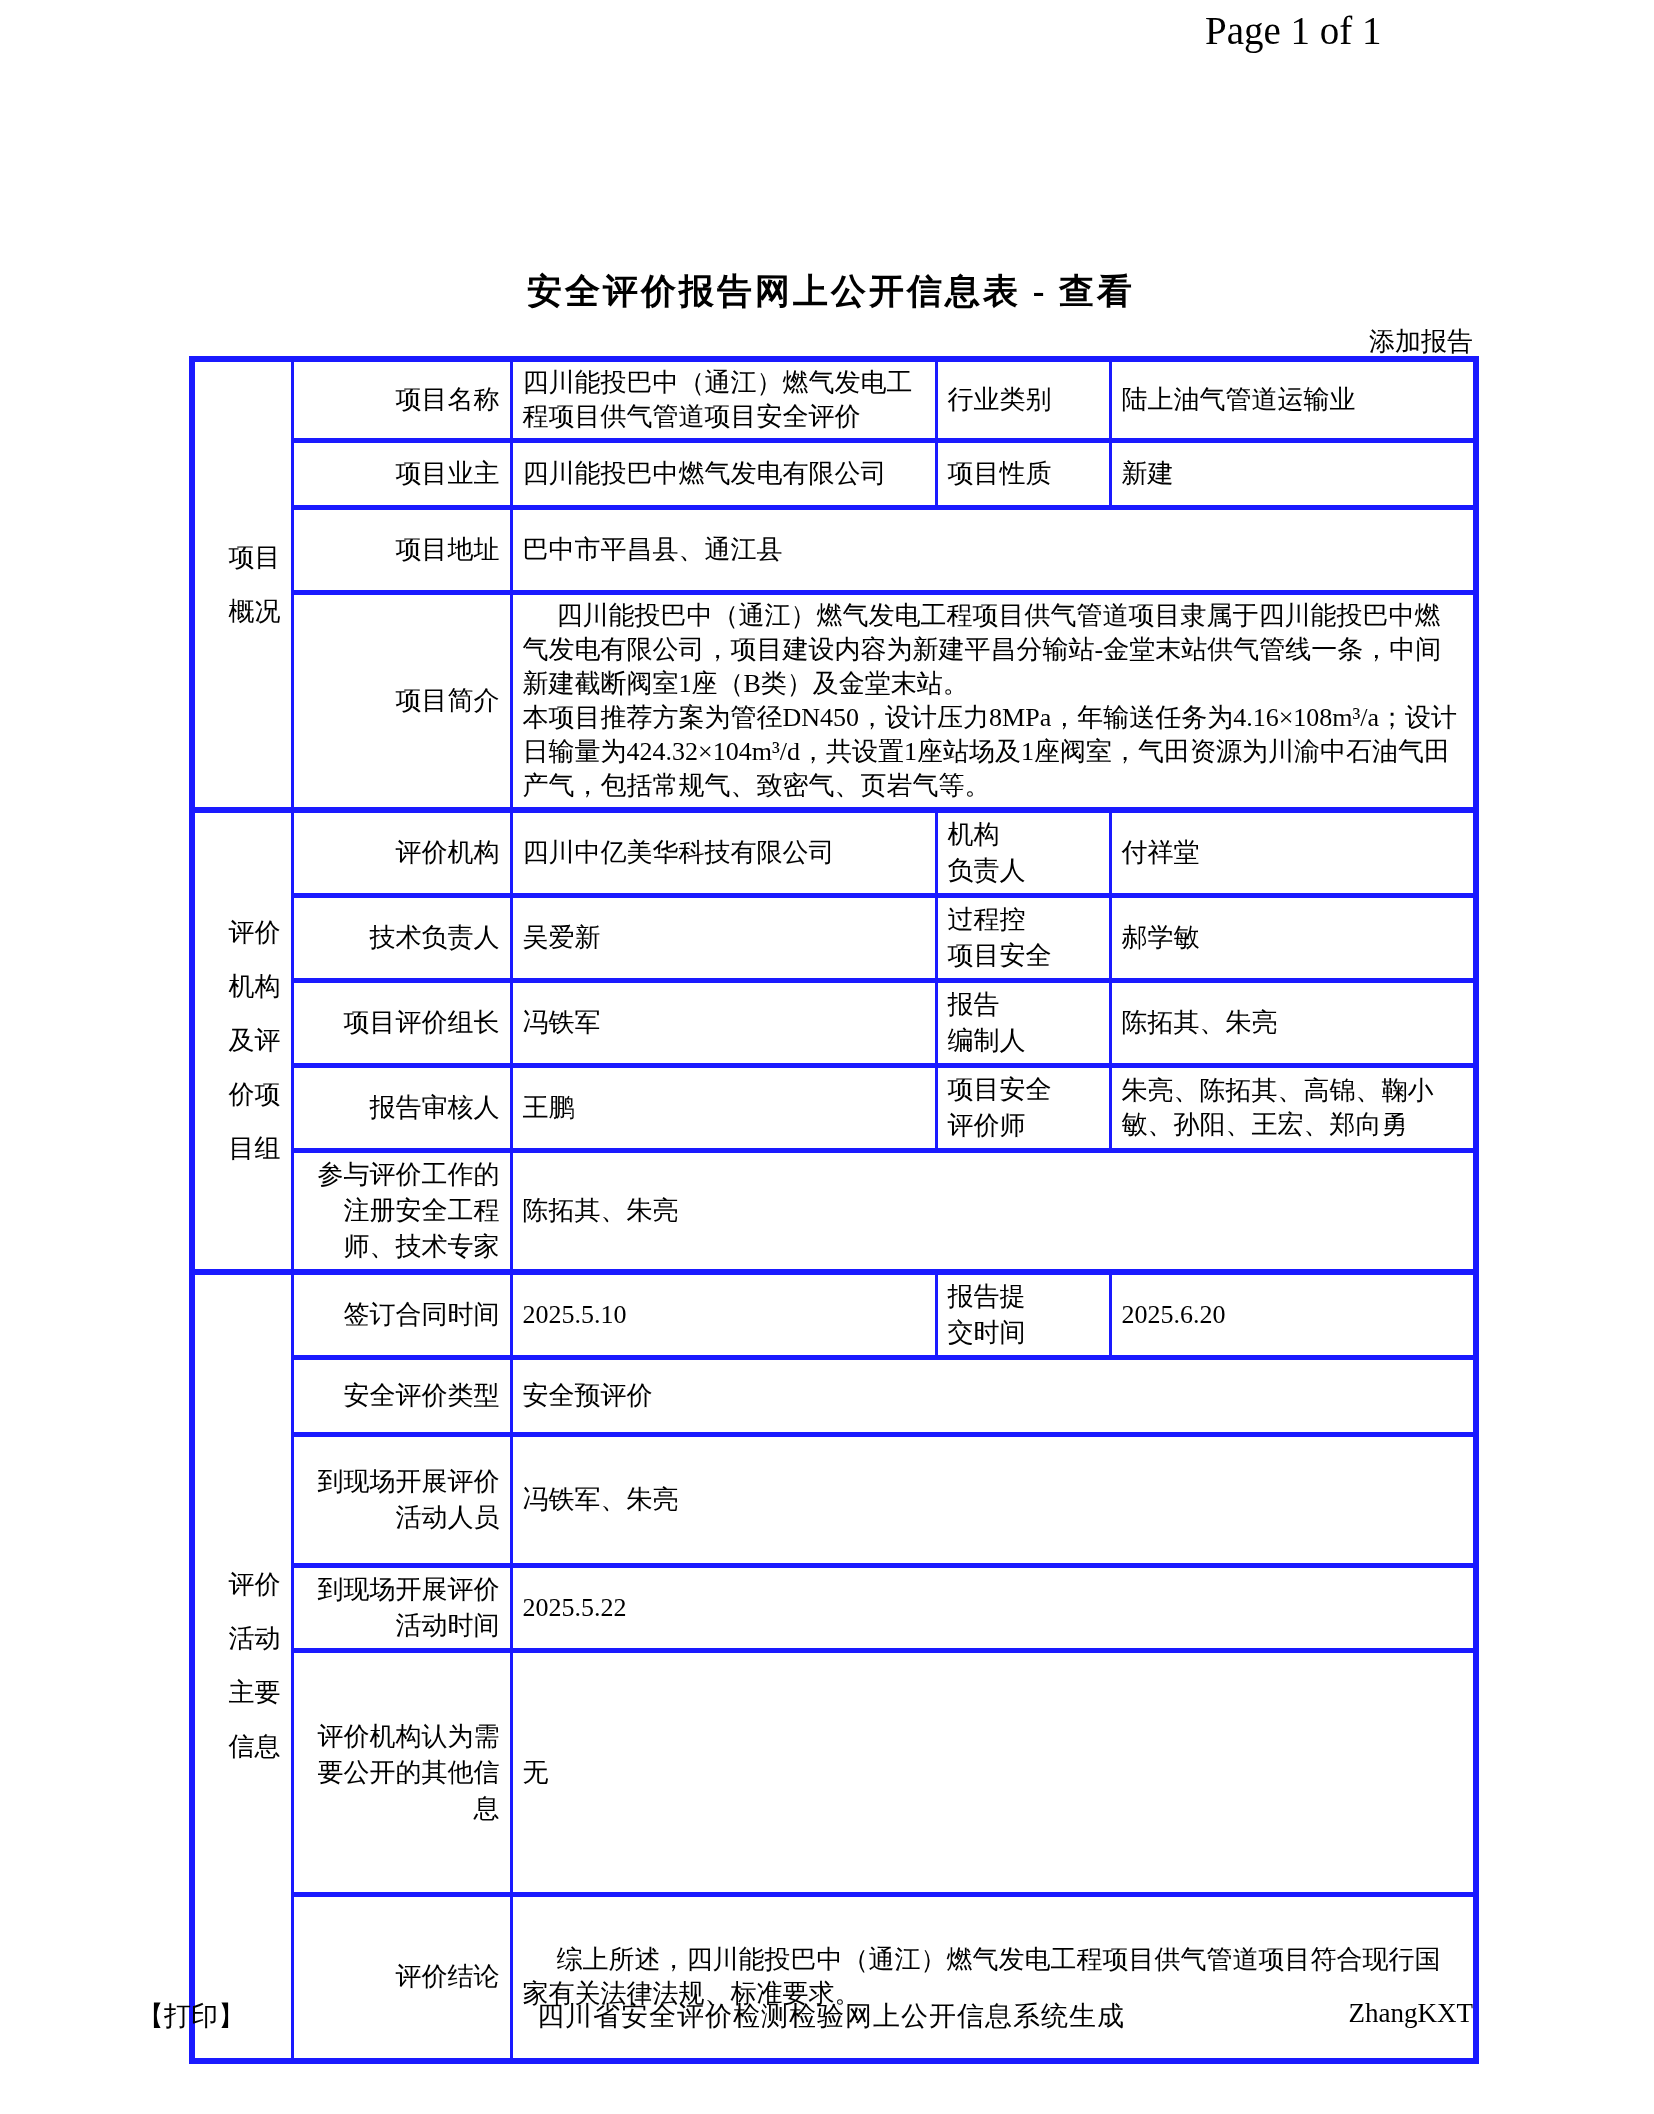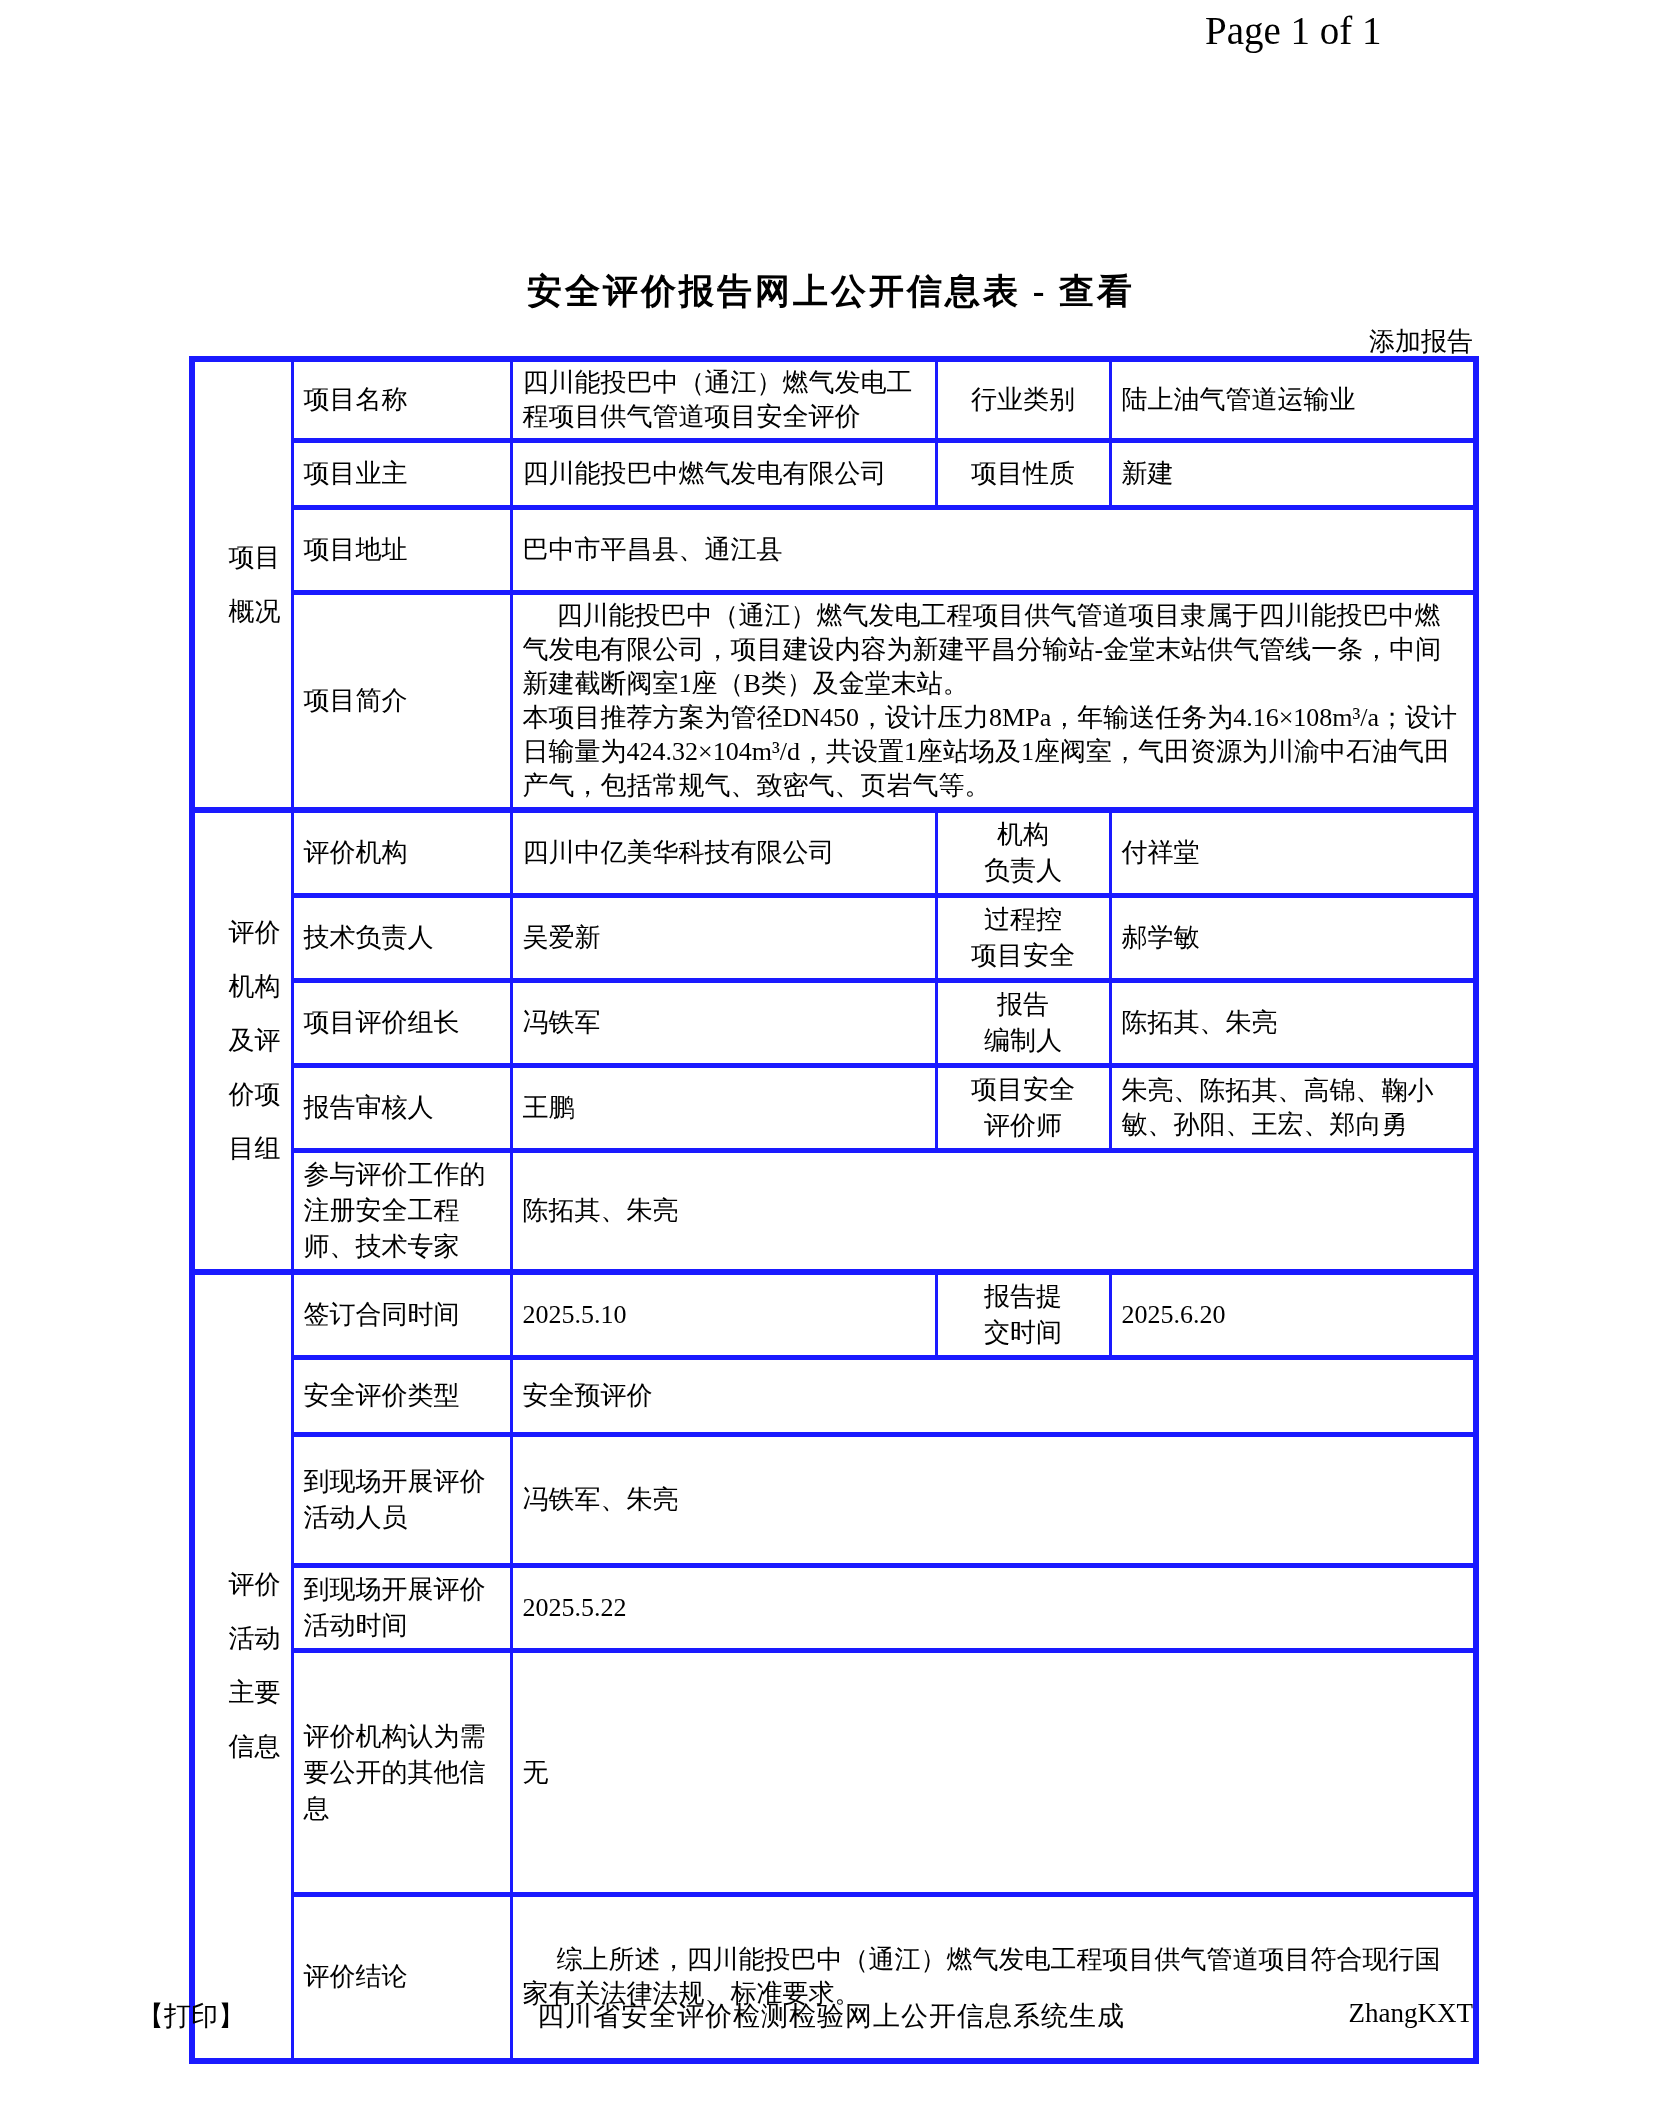--- a/index.html
+++ b/index.html
@@ -34,22 +34,22 @@
   table.report td {
     border:3px solid var(--border-color);
     border-top-width:5px; border-bottom-width:5px;
     padding:4px 10px; vertical-align:middle; overflow:hidden;
   }
   table.report { border:6px solid var(--border-color); }
   tr.sec-top td { border-top-width:6px; }
   td.group {
     width:100px; text-align:right; padding:4px 8px; line-height:54px;
   }
-  td.flabel { text-align:left; line-height:36px;margin-left:12px; }
-  td.flabel2 { text-align:center; white-space:pre-line; line-height:36px; }
+  td.flabel { text-align:right; line-height:36px;margin-left:12px; }
+  td.flabel2 { text-align:left; white-space:pre-line; line-height:36px; }
   td.fvalue { text-align:left; padding-left:12px; }
   td.longtext { vertical-align:middle; }
   .para { text-align:left; }
   .para.indent { text-indent:34px; }
   .footer-print  { position:absolute; top:1998px; left:137px;  font-size:27px; cursor:pointer; }
   .footer-center { position:absolute; top:1998px; left:189px; width:1284px; text-align:center; font-size:27px; letter-spacing:1px; }
   .footer-user   { position:absolute; top:1998px; left:189px; width:1284px; text-align:right; font-size:27px;padding-left:47px; }
 </style>
 </head>
 <body>

